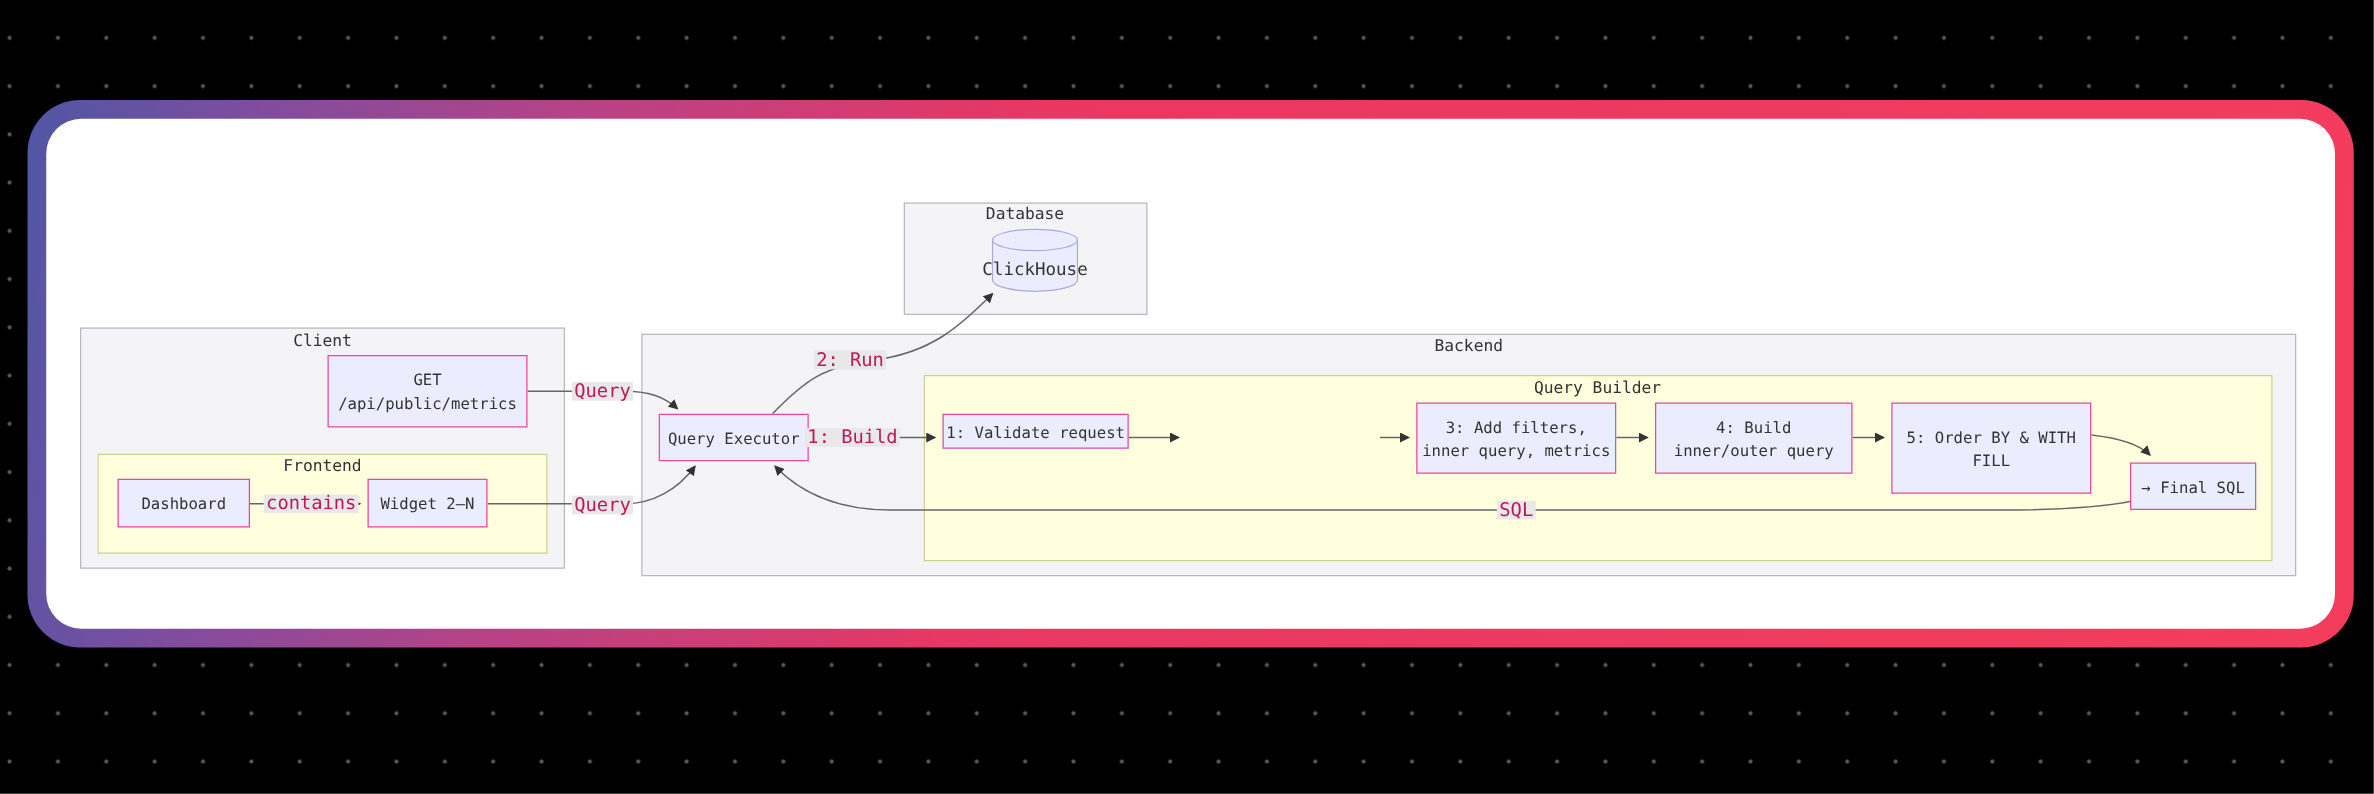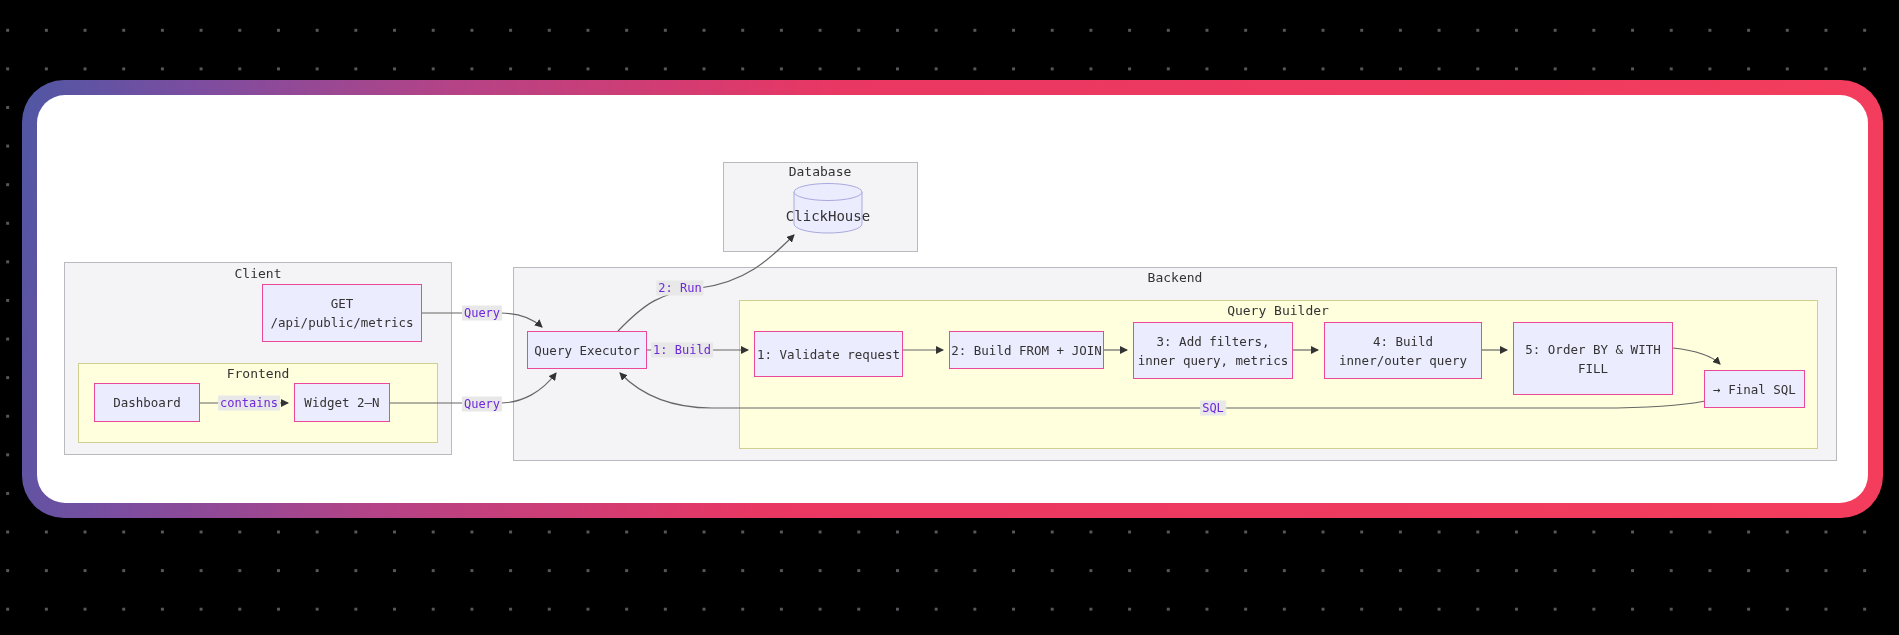--- a/index.html
+++ b/index.html
@@ -33,21 +33,21 @@
     font-size:13px;color:#333;white-space:nowrap;z-index:4;
   }
   .node{
     position:absolute;box-sizing:border-box;z-index:5;
     background:#ececff;border:1px solid #ec4899;
     display:flex;flex-direction:column;align-items:center;justify-content:center;
     font-size:12.5px;color:#333;line-height:19px;white-space:nowrap;
   }
   .edge-label{
     position:absolute;transform:translate(-50%,-50%);z-index:6;
-    background:#e8e8e8;color:#6d28d9;font-size:12px;line-height:15px;
+    background:#e8e8e8;color:#be185d;font-size:15px;line-height:15px;
     padding:0 2px;white-space:nowrap;text-align:center;
   }
   svg.wires{position:absolute;left:0;top:0;z-index:3;}
   .cyl{position:absolute;z-index:5;}
   .cyl-label{
     position:absolute;z-index:6;font-size:14px;color:#333;
     transform:translateX(-50%);white-space:nowrap;
   }
 </style>
 </head>
@@ -114,23 +114,22 @@
     <span>GET</span>
     <span>/api/public/metrics</span>
   </div>
 
   <div class="node" style="left:94px;top:383px;width:106px;height:39px;">Dashboard</div>
 
   <div class="node" style="left:294px;top:383px;width:96px;height:39px;">Widget 2–N</div>
 
   <div class="node" style="left:527px;top:331px;width:120px;height:38px;">Query Executor</div>
 
-  <div class="node" style="left:754px;top:331px;width:149px;height:46px;">1: Validate request</div>
+  <div class="node" style="left:754px;top:331px;width:149px;height:28px;">1: Validate request</div>
 
-  <div class="node" style="left:949px;top:331px;width:155px;height:38px;">2: Build FROM + JOIN</div>
 
   <div class="node" style="left:1133px;top:322px;width:160px;height:57px;">
     <span>3: Add filters,</span>
     <span>inner query, metrics</span>
   </div>
 
   <div class="node" style="left:1324px;top:322px;width:158px;height:57px;">
     <span>4: Build</span>
     <span>inner/outer query</span>
   </div>

